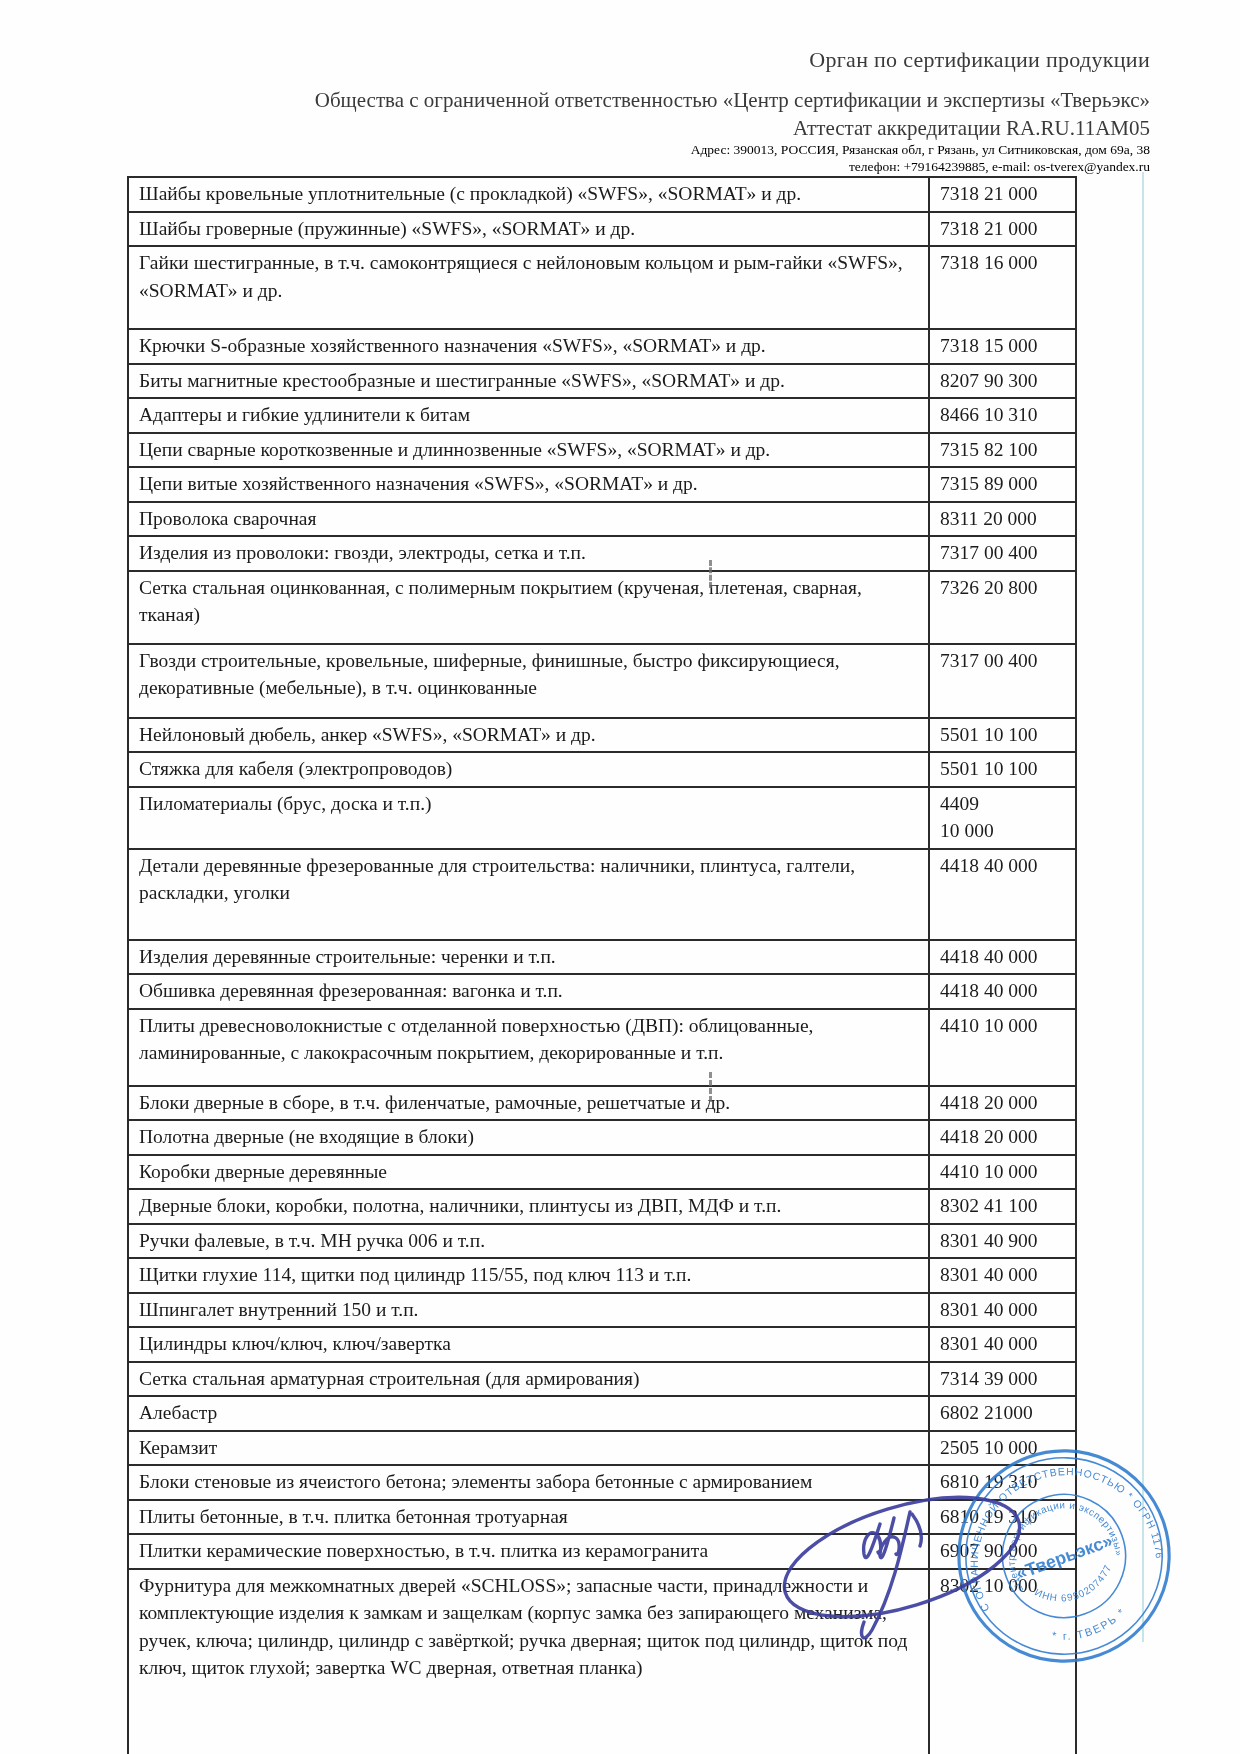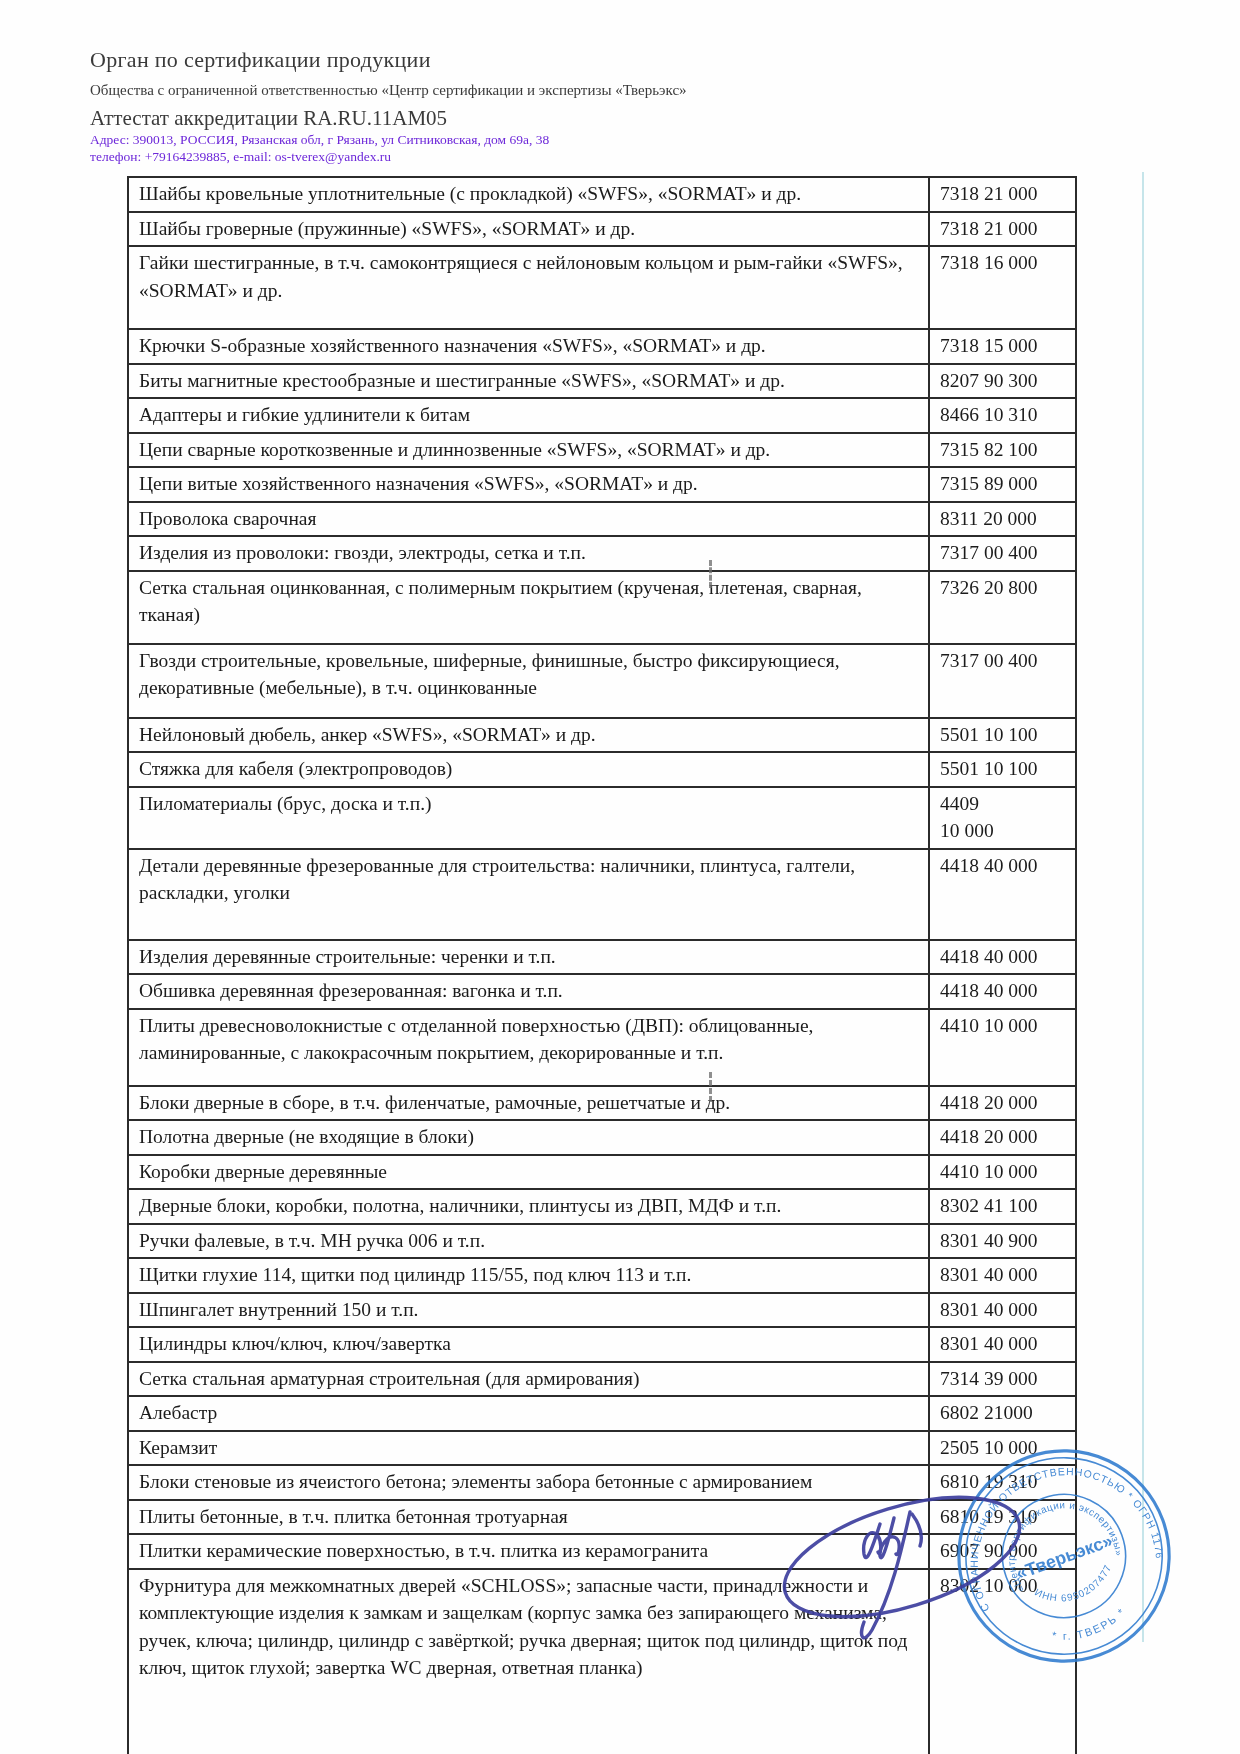--- a/index.html
+++ b/index.html
@@ -5,25 +5,25 @@
   html,body{margin:0;padding:0;background:#ffffff;}
   .page{
     position:relative;
     width:1240px;height:1754px;
     background:#fefefe;
     font-family:"Liberation Serif","DejaVu Serif",serif;
     color:#1b1b1b;
     overflow:hidden;
   }
   
-  .header{position:absolute;top:46px;left:90px;width:1060px;text-align:left;color:#3a3a3a;}
+  .header{position:absolute;top:46px;left:90px;width:1060px;text-align:right;color:#3a3a3a;}
   .header .h1{font-size:22px;line-height:27px;letter-spacing:.3px;}
-  .header .h2{font-size:15px;line-height:26px;margin-top:4px;}
+  .header .h2{font-size:21px;line-height:26px;margin-top:14px;}
   .header .h3{font-size:21px;line-height:26px;margin-top:2px;}
-  .header .hs{font-size:13.5px;line-height:17px;color:#6d28d9;}
+  .header .hs{font-size:13.5px;line-height:17px;color:#000000;}
   .header .hs:first-of-type{margin-top:3px;}
   
   table.doc-table{
     position:absolute;left:127px;top:176px;width:908px;
     border-collapse:collapse;table-layout:fixed;
   }
   table.doc-table td{
     border:2px solid #2b2b2b;
     vertical-align:top;
     font-size:19.5px;line-height:27.5px;

